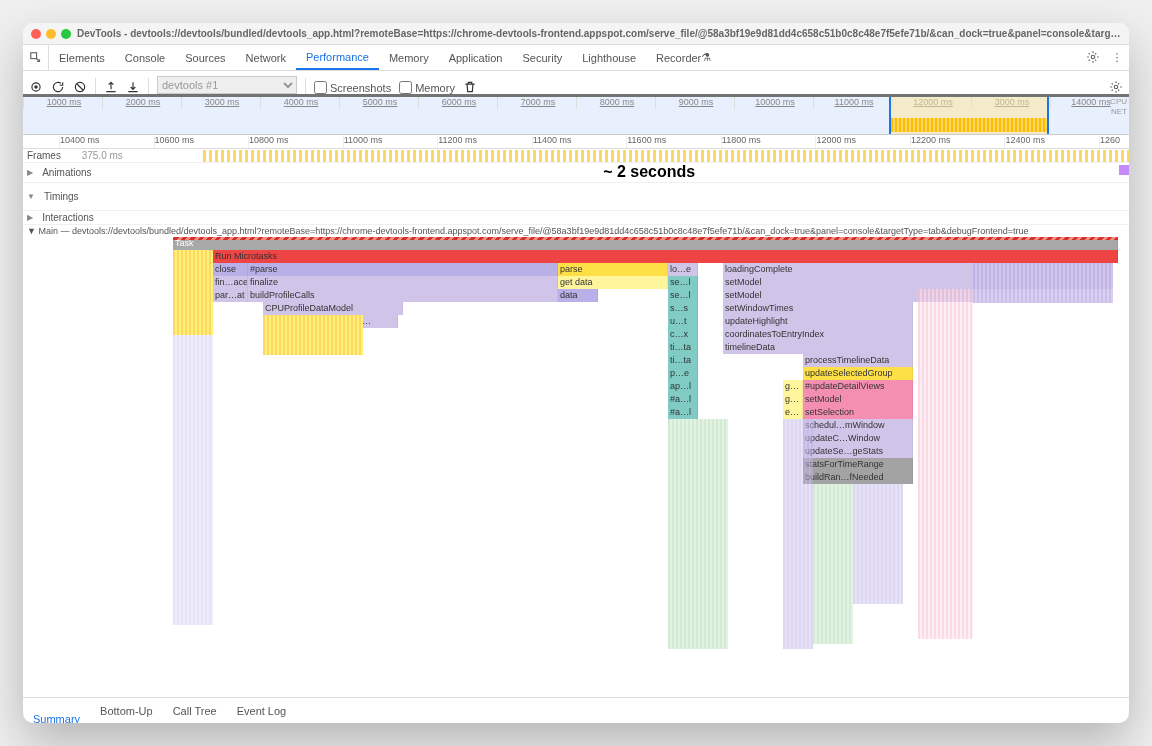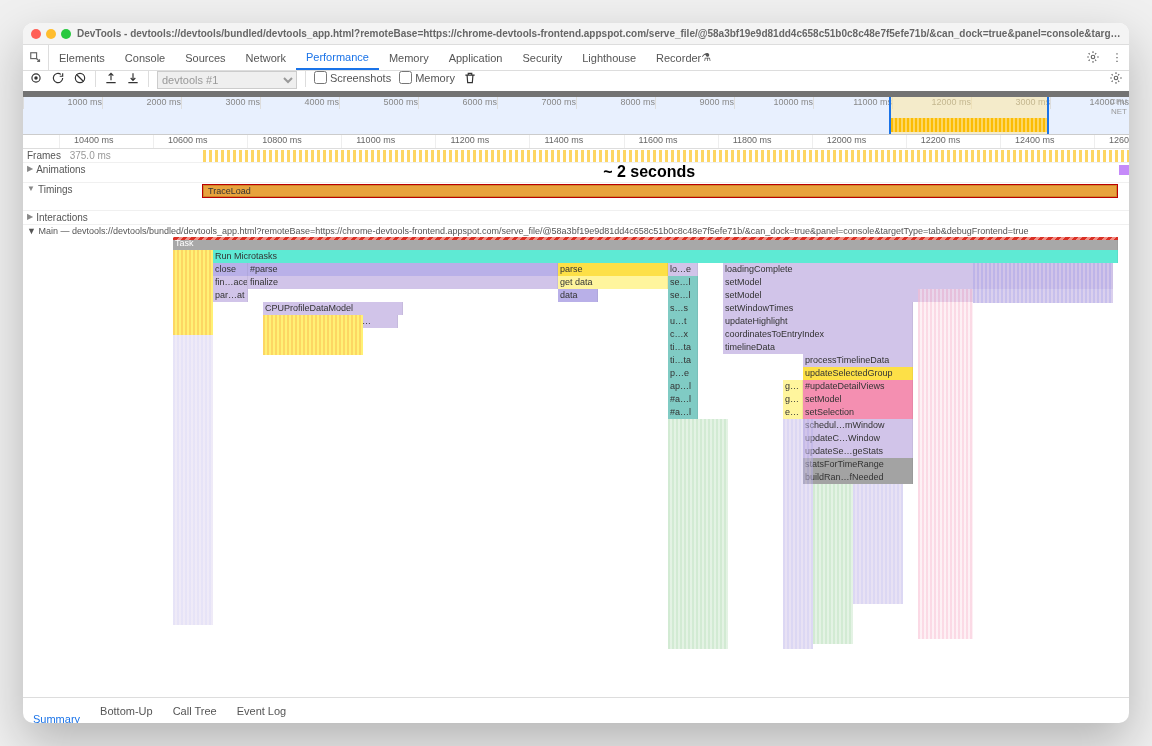--- a/index.html
+++ b/index.html
@@ -9,49 +9,49 @@
   .traffic { display:flex; gap:5px; }
   .dot{width:10px;height:10px;border-radius:50%;}
   .r{background:#ff5f56}.y{background:#ffbd2e}.g{background:#27c93f}
   .title-text{white-space:nowrap;overflow:hidden;text-overflow:ellipsis;color:#666;font-weight:600;}
   .tabs { height:26px; display:flex; align-items:center; border-bottom:1px solid #ddd; font-size:11px; color:#555;}
   .tabs .inspect{width:26px;text-align:center;border-right:1px solid #ddd;height:100%;display:flex;align-items:center;justify-content:center;}
   .tabs .tab{padding:0 10px;height:100%;display:flex;align-items:center;cursor:pointer;}
   .tabs .tab.active{color:#1a73e8;border-bottom:2px solid #1a73e8;}
   .tabs .spacer{flex:1}
   .tabs .gear,.tabs .more{width:24px;text-align:center}
-  .toolbar{height:26px;display:flex;align-items:flex-start;border-bottom:6px solid #737373;font-size:11px;color:#555;padding:0 6px;gap:8px;}
+  .toolbar{height:26px;display:flex;align-items:flex-end;border-bottom:3px solid #737373;font-size:11px;color:#555;padding:0 6px;gap:8px;}
   .toolbar .tool{display:flex;align-items:center;gap:3px;}
   .toolbar select{height:18px;font-size:11px;border:1px solid #ccc;color:#999;width:140px;}
   .toolbar input[type=checkbox]{margin:0}
   .toolbar .sep{width:1px;height:16px;background:#ddd;}
   .toolbar .spacer{flex:1}
   .overview{height:38px;border-bottom:1px solid #ccc;position:relative;background:linear-gradient(#e8f0fe,#e8f0fe);}
   .ov-ticks{display:flex;font-size:9px;color:#888;height:12px;}
-  .ov-ticks span{flex:1;text-align:right;border-left:1px solid #ddd;padding-left:2px;}
+  .ov-ticks span{flex:1;text-align:center;border-left:1px solid #ddd;padding-left:2px;text-decoration:underline;}
   .ov-sel{position:absolute;top:0;right:80px;width:160px;height:100%;background:rgba(255,230,150,.5);border-left:2px solid #1a73e8;border-right:2px solid #1a73e8;}
   .ov-sel::before{content:"";position:absolute;left:0;right:0;bottom:2px;height:14px;background:repeating-linear-gradient(90deg,#fbbc04,#fbbc04 2px,#fdd663 2px,#fdd663 4px);}
   .ov-labels{position:absolute;right:2px;top:0;font-size:8px;color:#999;text-align:right;line-height:10px;}
   .ruler{height:14px;border-bottom:1px solid #ddd;display:flex;font-size:9px;color:#666;}
-  .ruler span{flex:1;border-left:1px solid #eee;padding-left:14px;}
+  .ruler span{flex:1;border-left:1px solid #eee;padding-left:0;}
   .tracks{flex:1;overflow:hidden;font-size:10px;color:#333;position:relative;}
   .row{display:flex;border-bottom:1px solid #f0f0f0;min-height:14px;align-items:stretch;}
-  .row-label{width:150px;padding:1px 4px;color:#555;display:flex;align-items:flex-start;gap:3px;white-space:nowrap;overflow:hidden;}
+  .row-label{width:150px;padding:1px 4px;color:#555;display:flex;align-items:center;gap:9px;white-space:nowrap;overflow:hidden;}
   .row-label .tri{font-size:8px;color:#888;}
   .row-content{flex:1;position:relative;}
   .frames-bar{position:absolute;left:30px;right:0;top:1px;height:12px;background:repeating-linear-gradient(90deg,#fdd663,#fdd663 3px,#fff 3px,#fff 6px);}
   .annot{position:absolute;left:45%;top:0;font-size:16px;font-weight:700;color:#000;}
   .anim-bar{position:absolute;right:0;top:2px;width:10px;height:10px;background:#c58af9;}
   .traceload{position:absolute;left:30px;right:12px;top:2px;height:12px;background:#e8a33d;border:1px solid #d0862a;color:#333;padding-left:4px;font-size:9px;line-height:11px;outline:1px solid #b00;}
   .ls-mark{position:absolute;left:40px;top:2px;width:2px;height:10px;background:#c58af9;}
   .main-label{font-size:9px;color:#555;white-space:nowrap;overflow:hidden;padding:1px 4px;}
   .flame{position:relative;height:440px;overflow:hidden;margin-left:0;}
   .fl{position:absolute;height:13px;font-size:9px;color:#333;overflow:hidden;white-space:nowrap;padding:0 2px;line-height:13px;border-right:1px solid rgba(0,0,0,.05);}
   .task{background:#a8a8a8;color:#fff}
-  .micro{background:#5eead4}
+  .micro{background:#ef4444}
   .purple{background:#b9b0e8}
   .green{background:#fde047}
   .pink{background:#f48fb1}
   .teal{background:#80cbc4}
   .blue{background:#a3a3a3}
   .lav{background:#d1c4e9}
   .yel{background:#fff59d}
   .stripes-y{background:repeating-linear-gradient(90deg,#fdd663,#fdd663 2px,#fff176 2px,#fff176 4px);}
   .stripes-p{background:repeating-linear-gradient(90deg,#b9b0e8,#b9b0e8 2px,#d1c4e9 2px,#d1c4e9 4px);}
   .stripes-g{background:repeating-linear-gradient(90deg,#a5d6a7,#a5d6a7 2px,#c8e6c9 2px,#c8e6c9 4px);}
@@ -215,23 +215,20 @@
       <div class="row-content">
           <div class="annot">~ 2 seconds</div>
           <div class="anim-bar"></div>
         </div>
     </div>
     <div class="row" style="height:28px">
       <div class="row-label">
           <span class="tri">▼</span>
           <span>Timings</span>
         </div>
-      <div class="row-content">
-          <div class="traceload">TraceLoad</div>
-        </div>
     </div>
     <div class="row">
       <div class="row-label">
           <span class="tri">▶</span>
           <span>Interactions</span>
         </div>
       <div class="row-content"></div>
     </div>
     <div class="main-label"><span class="tri">▼</span> <span>Main — devtools://devtools/bundled/devtools_app.html?remoteBase=https://chrome-devtools-frontend.appspot.com/serve_file/@58a3bf19e9d81dd4c658c51b0c8c48e7f5efe71b/&amp;can_dock=true&amp;panel=console&amp;targetType=tab&amp;debugFrontend=true</span></div>
 
@@ -246,20 +243,21 @@
       <div class="fl lav" style="left:645px;width:30px;top:26px">lo…e</div>
       <div class="fl lav" style="left:700px;width:390px;top:26px">loadingComplete</div>
 
       <div class="fl lav" style="left:190px;width:35px;top:39px">fin…ace</div>
       <div class="fl lav" style="left:225px;width:310px;top:39px">finalize</div>
       <div class="fl yel" style="left:535px;width:110px;top:39px">get data</div>
       <div class="fl teal" style="left:645px;width:30px;top:39px">se…l</div>
       <div class="fl lav" style="left:700px;width:390px;top:39px">setModel</div>
 
       <div class="fl lav" style="left:190px;width:35px;top:52px">par…at</div>
+      <div class="fl lav" style="left:225px;width:310px;top:52px">buildProfileCalls</div>
       <div class="fl purple" style="left:535px;width:40px;top:52px">data</div>
       <div class="fl teal" style="left:645px;width:30px;top:52px">se…l</div>
       <div class="fl lav" style="left:700px;width:250px;top:52px">setModel</div>
 
       <div class="fl lav" style="left:240px;width:140px;top:65px">CPUProfileDataModel</div>
       <div class="fl teal" style="left:645px;width:30px;top:65px">s…s</div>
       <div class="fl lav" style="left:700px;width:190px;top:65px">setWindowTimes</div>
 
       <div class="fl lav" style="left:335px;width:40px;top:78px">i…</div>
       <div class="fl teal" style="left:645px;width:30px;top:78px">u…t</div>

